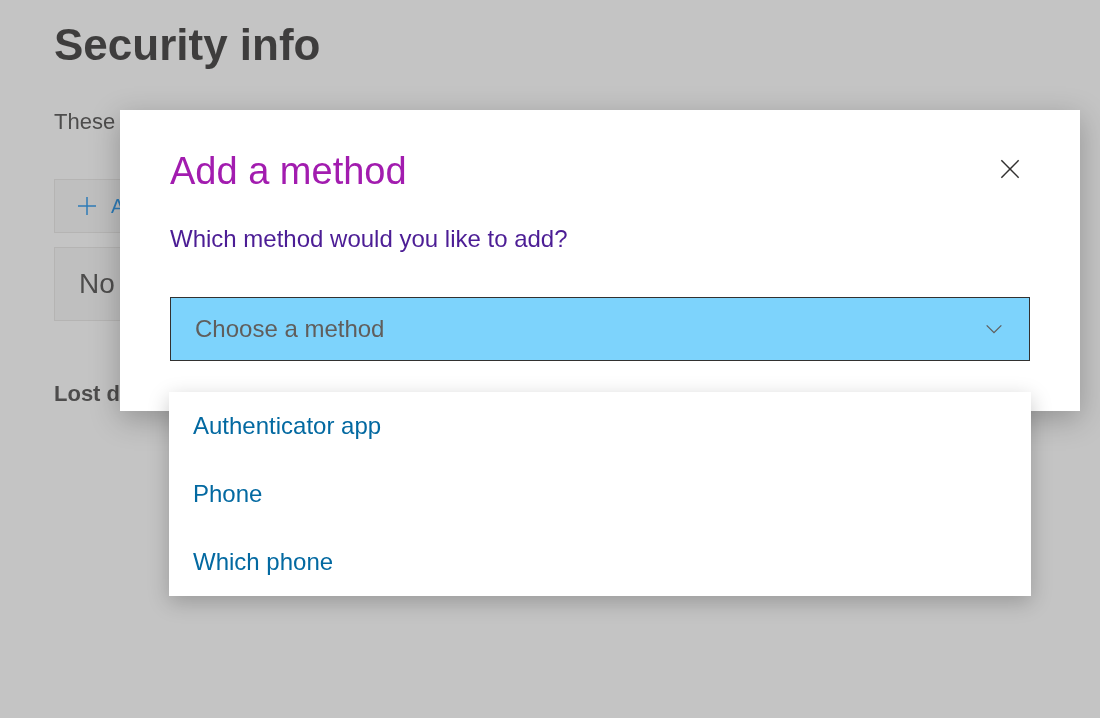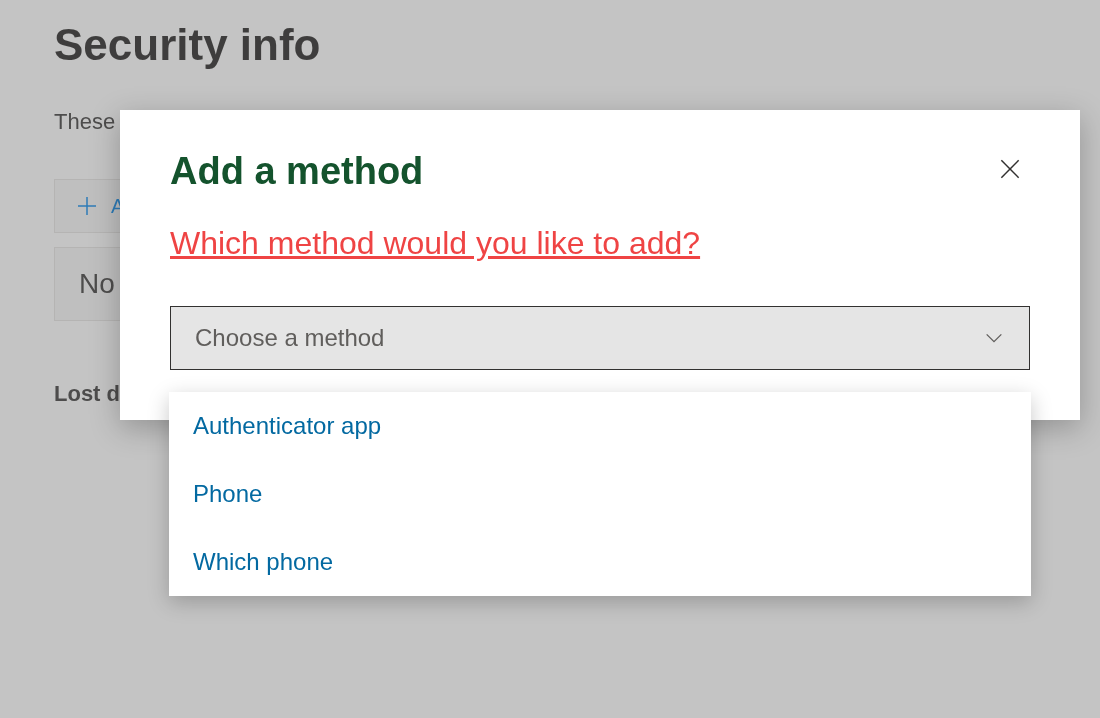--- a/index.html
+++ b/index.html
@@ -80,50 +80,49 @@
       box-shadow: 0 8px 28px rgba(0,0,0,0.25);
       padding: 40px 50px 50px 50px;
     }
     .modal-header {
       display: flex;
       justify-content: space-between;
       align-items: flex-start;
     }
     .modal-title {
       font-size: 38px;
-      font-weight: 700;
-      color: #14532d;
+      font-weight: 400;
+      color: #a21caf;
     }
     .close-btn {
       background: none;
       border: none;
       width: 40px; height: 40px;
       display: flex;
       align-items: center;
       justify-content: center;
       cursor: pointer;
       color: #323130;
     }
     .modal-subtitle {
       margin-top: 32px;
-      font-size: 32px;
-      color: #ef4444;
-      text-decoration: underline;
+      font-size: 24px;
+      color: #4c1d95;
     }
     .select-box {
       margin-top: 44px;
       width: 100%;
       border: 1.5px solid #323130;
       height: 64px;
       display: flex;
       align-items: center;
       justify-content: space-between;
       padding: 0 24px;
       cursor: pointer;
-      background: #e5e5e5;
+      background: #7dd3fc;
     }
     .select-placeholder {
       font-size: 24px;
       color: #605e5c;
     }
     .chevron {
       width: 22px; height: 22px;
       display: flex; align-items: center; justify-content: center;
       color: #605e5c;
     }

